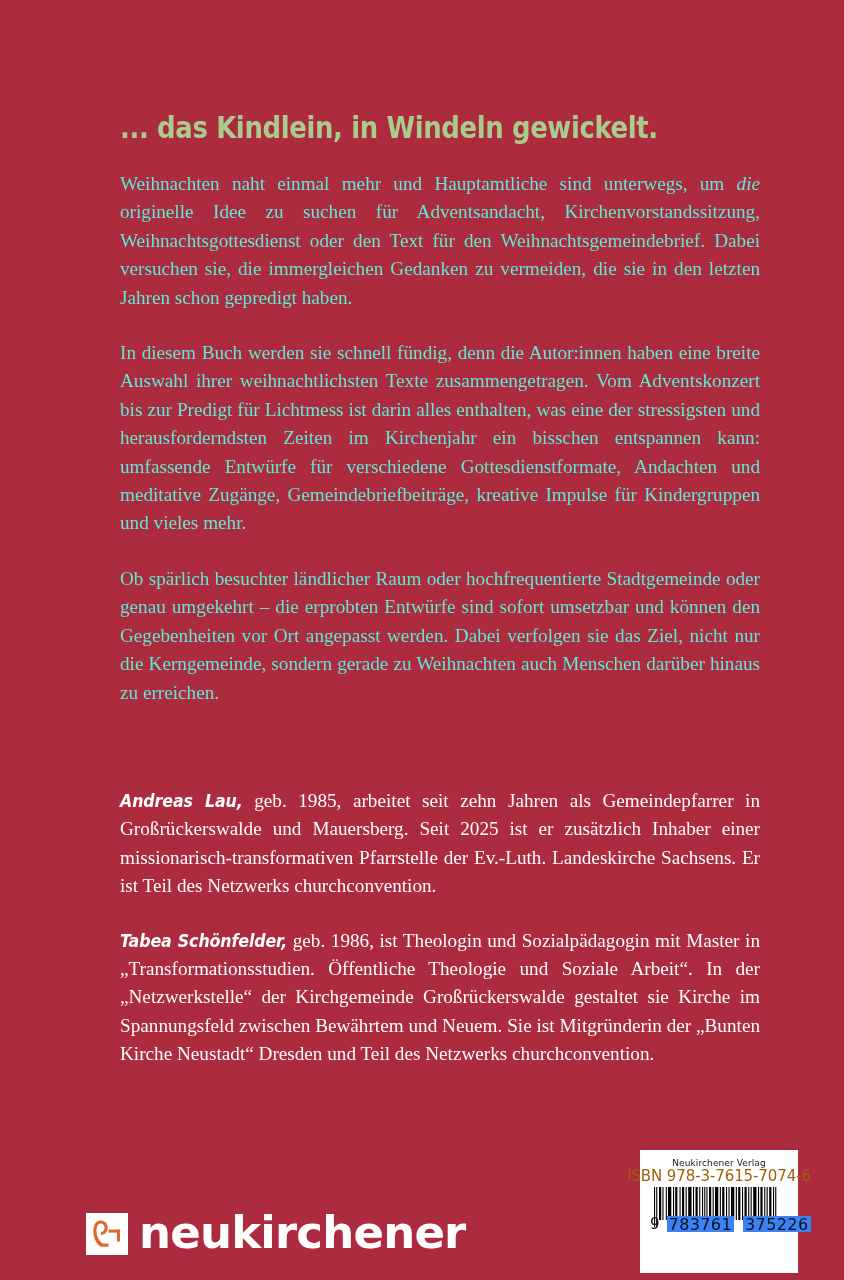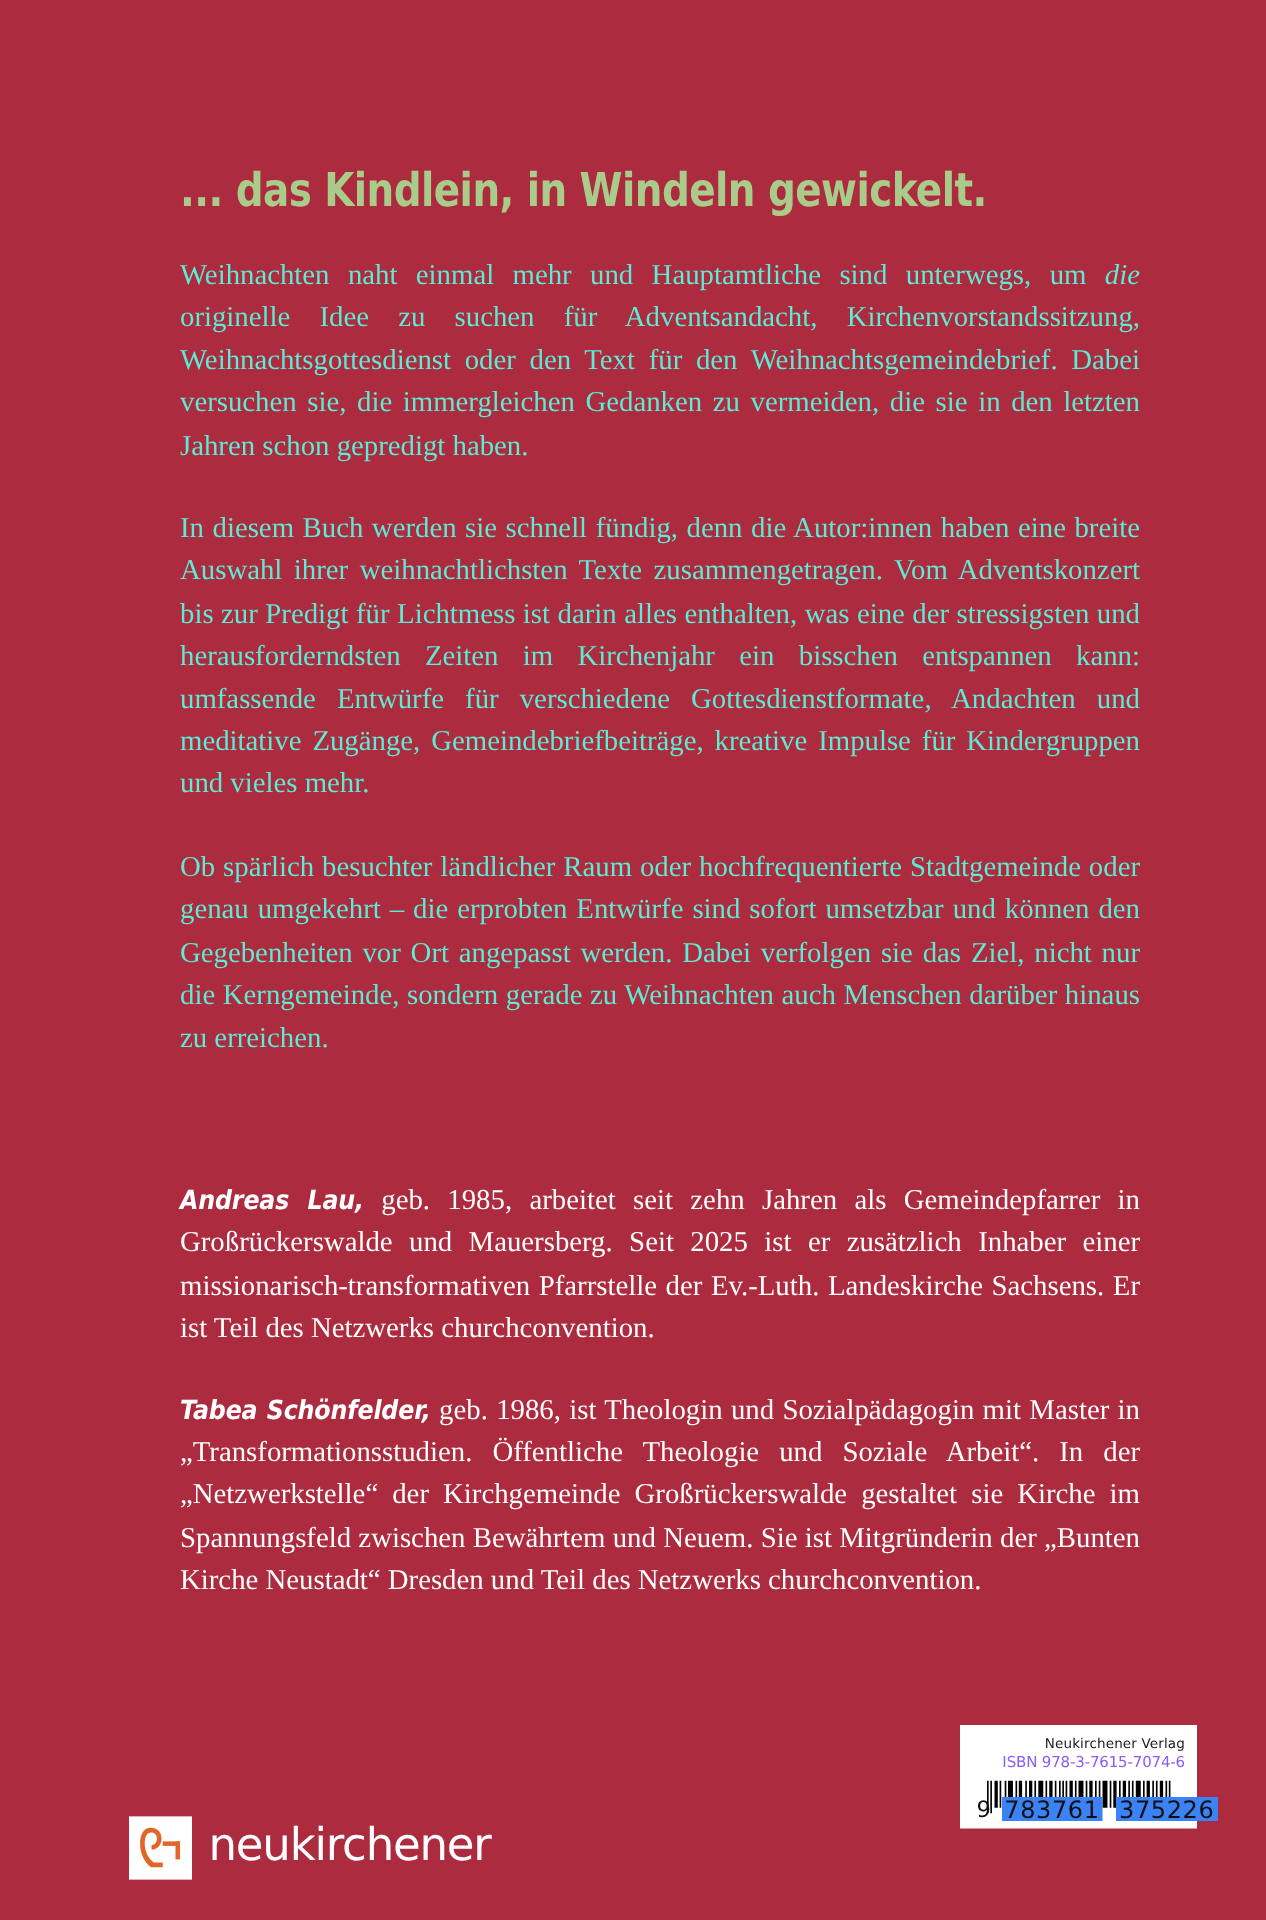--- a/index.html
+++ b/index.html
@@ -113,55 +113,55 @@
     width: 42px;
     height: 42px;
     background: #FFFFFF;
     display: block;
     flex: 0 0 auto;
   }
 
   .logo-word {
     color: #FFFFFF;
     font-family: "DejaVu Sans", "Liberation Sans", sans-serif;
-    font-weight: 400;
-    font-size: 30px;
+    font-weight: 700;
+    font-size: 45px;
     letter-spacing: -0.8px;
     line-height: 1;
     transform: translateY(-1px);
   }
 
   
   .barcode-box {
     position: absolute;
     left: 622px;
     top: 1150px;
     width: 158px;
-    height: 69px;
+    height: 123px;
     background: #FFFFFF;
     box-sizing: border-box;
     padding: 7px 8px 5px 8px;
     display: flex;
     flex-direction: column;
-    align-items: flex-end;
+    align-items: center;
   }
 
   .barcode-publisher {
     color: #1a1a1a;
     font-family: "DejaVu Sans", "Liberation Sans", sans-serif;
     font-size: 9px;
     line-height: 12px;
     letter-spacing: 0.1px;
     white-space: nowrap;
   }
 
   .barcode-isbn {
-    color: #8b5cf6;
-    font-family: "DejaVu Sans", "Liberation Sans", sans-serif;
-    font-size: 10px;
+    color: #a16207;
+    font-family: "DejaVu Sans", "Liberation Sans", sans-serif;
+    font-size: 15px;
     line-height: 16px;
     letter-spacing: -0.1px;
     white-space: nowrap;
     margin-top: -1px;
   }
 
   .barcode-graphic {
     margin-top: 3px;
     width: 134px;
     height: 40px;

